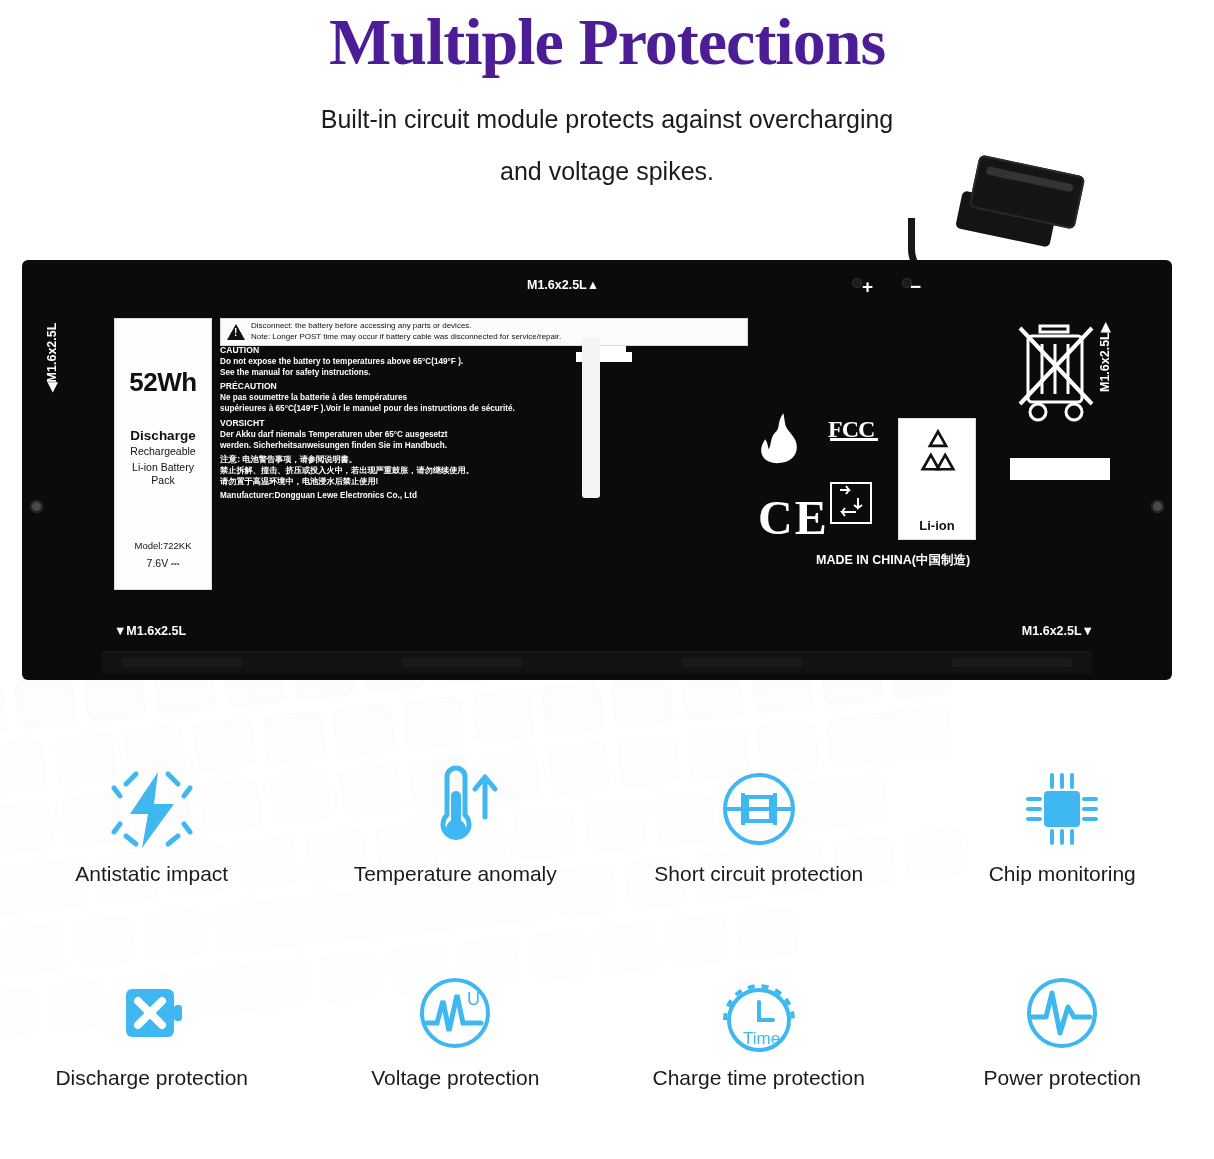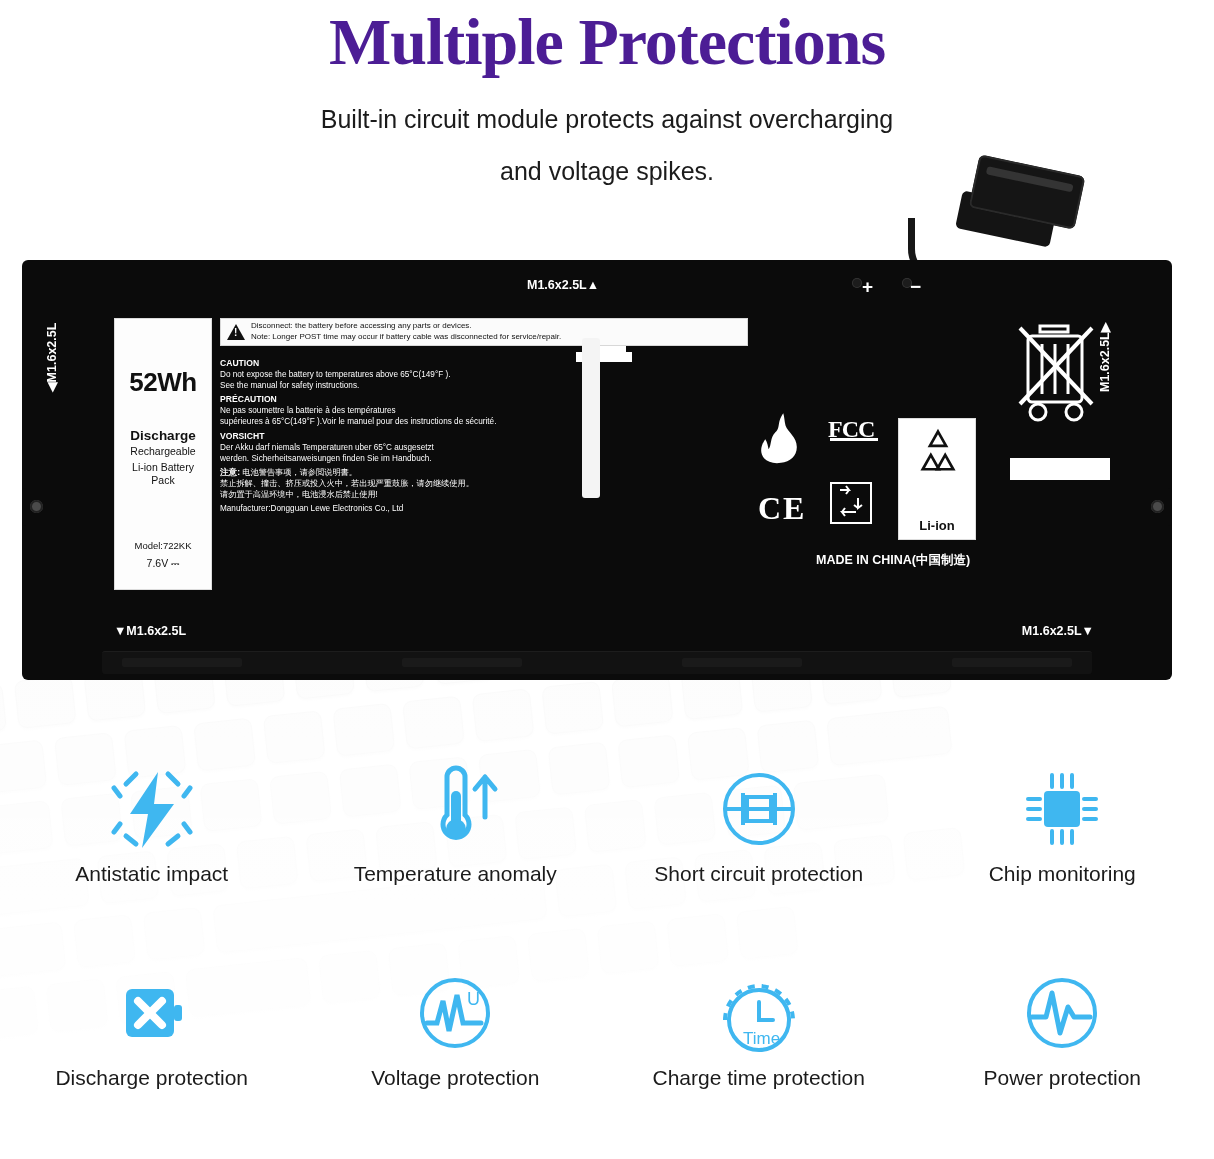--- a/index.html
+++ b/index.html
@@ -310,25 +310,26 @@
     font-weight: bold;
   }
   .caution-top .txt {
     font-size: 8px;
     line-height: 1.35;
     color: #111;
   }
   .caution-body {
     position: absolute;
     left: 198px;
-    top: 98px;
+    top: 85px;
     width: 528px;
     color: #ffffff;
     font-size: 8.2px;
     line-height: 1.32;
+    font-weight: bold;
   }
   .caution-body b { font-size: 8.6px; }
   .caution-body .blk { margin-bottom: 3px; }
 
   .vent {
     position: absolute;
     left: 560px;
     top: 78px;
     width: 18px;
     height: 160px;
@@ -354,21 +355,21 @@
     font-family: "Liberation Serif", serif;
     letter-spacing: -1px;
   }
   .fcc:after {
     content: "";
     position: absolute; left: 2px; bottom: 2px;
     width: 48px; height: 3px; background: #fff;
   }
   .ce {
     position: absolute; left: 18px; top: 78px;
-    color: #fff; font-size: 32px; font-weight: bold;
+    color: #fff; font-size: 48px; font-weight: bold;
     font-family: "Liberation Serif", serif;
     letter-spacing: 2px;
   }
   .wee-box {
     position: absolute; left: 90px; top: 70px;
     width: 38px; height: 38px;
     border: 2px solid #fff;
   }
   .liion-box {
     position: absolute; left: 158px; top: 6px;

